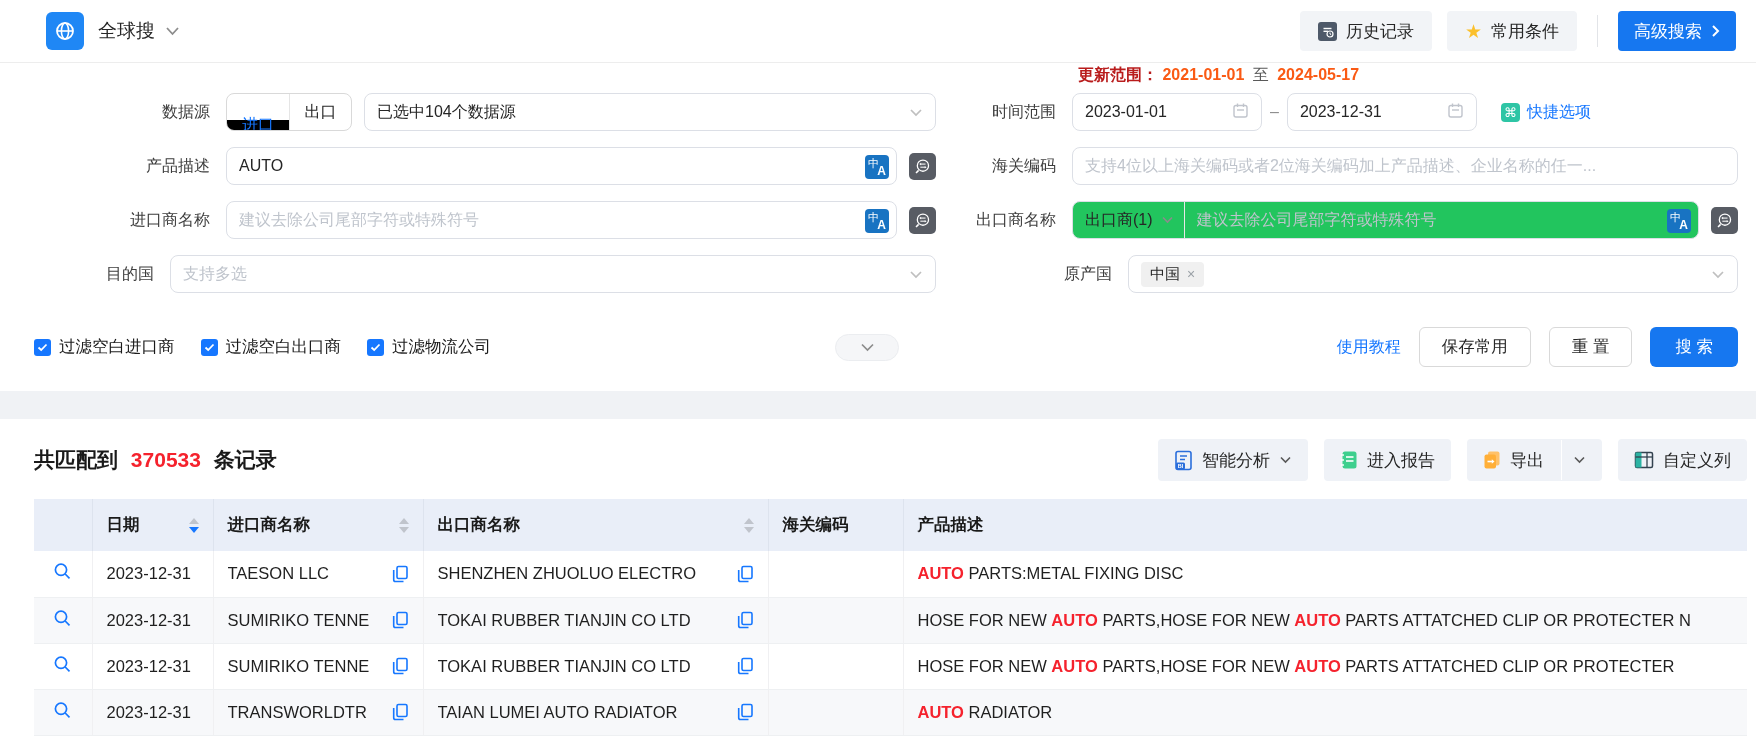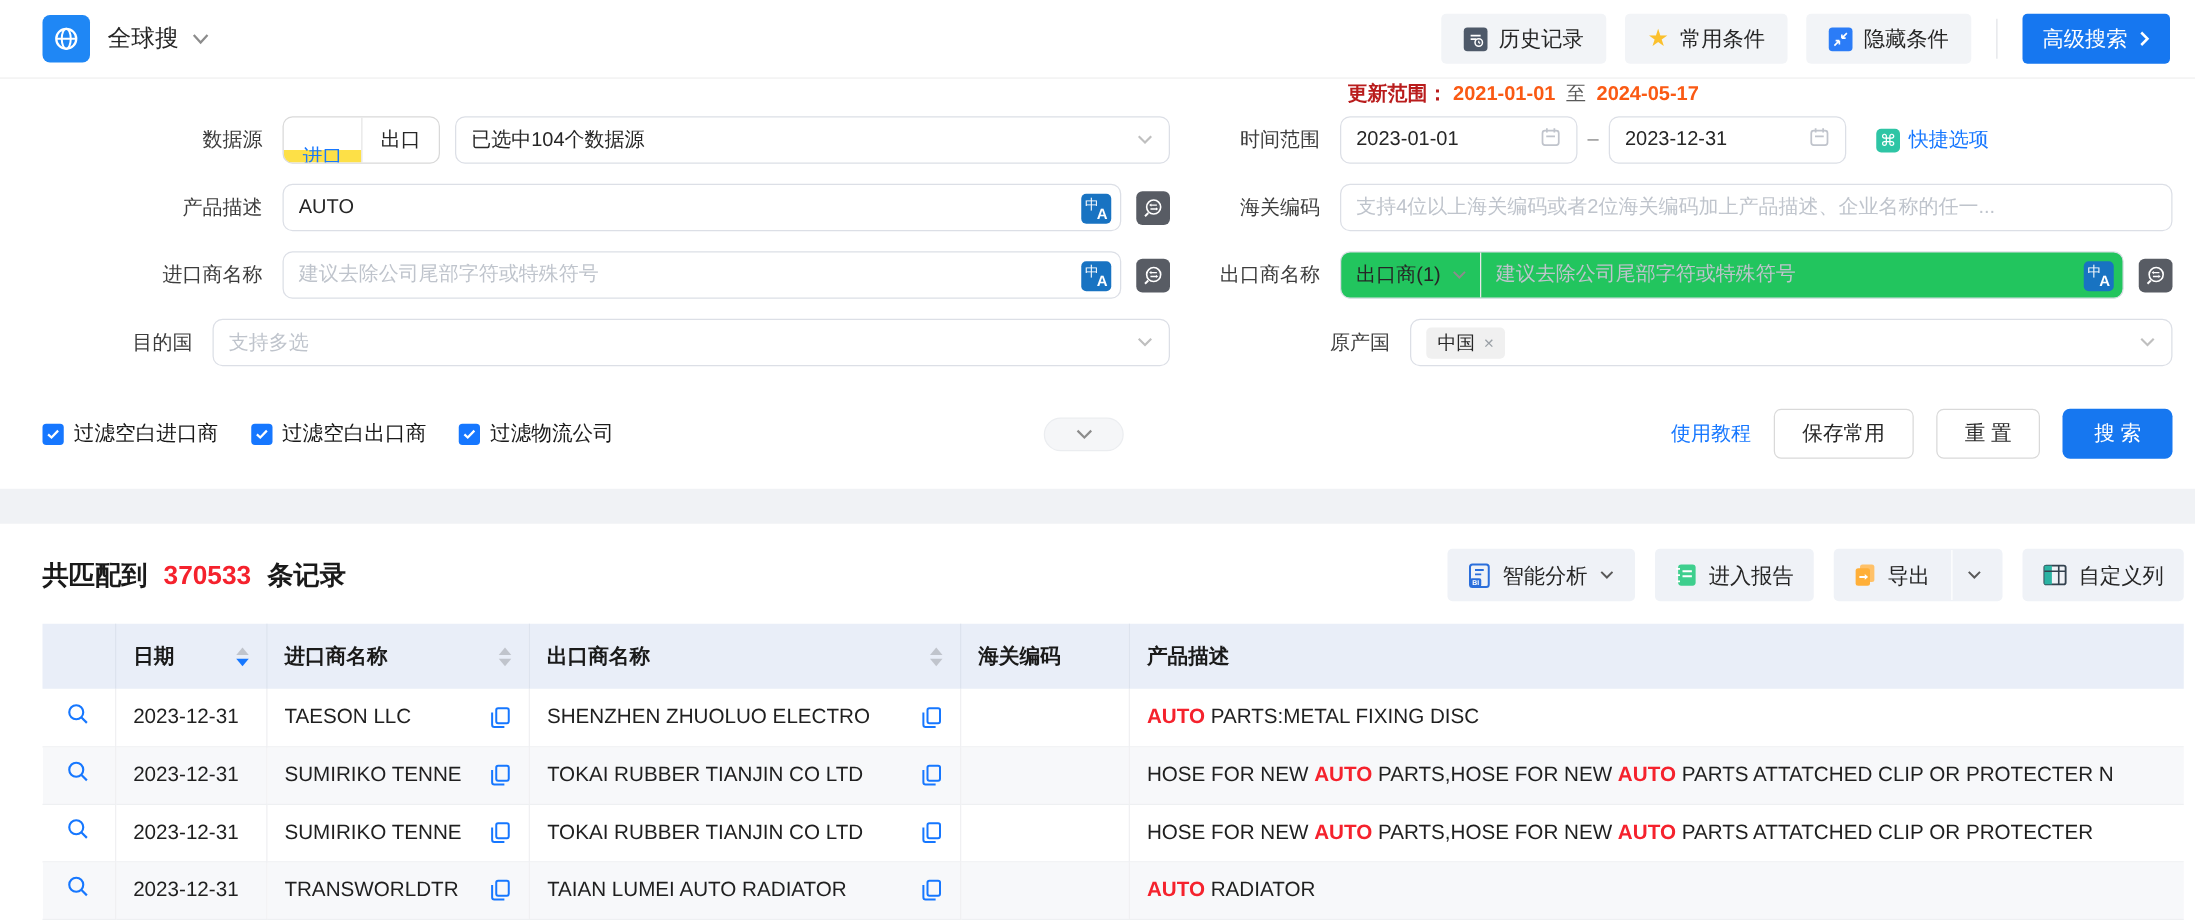--- a/index.html
+++ b/index.html
@@ -3,21 +3,21 @@
 <meta charset="utf-8">
 <style>
   * { box-sizing: border-box; margin: 0; padding: 0; }
   html,body { width:1756px; height:736px; overflow:hidden; }
   body {
     font-family: "Liberation Sans", sans-serif;
     background:#f0f2f5; color:#262626; font-size:16px;
   }
   
   .topbar { height:63px; background:#fff; display:flex; align-items:center;
-    padding:0 20px 0 34px; border-bottom:1px solid #ededed; }
+    padding:0 20px 0 46px; border-bottom:1px solid #ededed; }
   .logo-box { width:38px; height:38px; border-radius:6px; background:#1f87f5;
     display:flex; align-items:center; justify-content:center; flex:none; }
   .logo-text { font-size:19px; color:#262626; margin:0 10px 0 14px; }
   .topbar-right { margin-left:auto; display:flex; align-items:center; gap:15px; }
   .tb-btn { height:40px; padding:0 18px; background:#f2f4f7; border-radius:4px;
     display:flex; align-items:center; gap:9px; font-size:17px; color:#262626; cursor:pointer; }
   .v-divider { width:1px; height:32px; background:#e2e4e8; margin:0 5px; }
   .adv-btn { height:40px; padding:0 16px; background:#1677f0; color:#fff; border-radius:4px;
     display:flex; align-items:center; gap:9px; font-size:17px; cursor:pointer; }
   .sq-icon { border-radius:3px; display:inline-flex; align-items:center; justify-content:center; flex:none; }
@@ -32,21 +32,21 @@
 
   .form-grid { display:grid; grid-template-columns:902px 1fr; row-gap:16px; }
   .frow { display:flex; align-items:center; height:38px; }
   .flabel { width:176px; text-align:right; color:#3d3d3d; margin-right:16px; flex:none; font-size:16px; }
   .flabel-r { width:120px; text-align:right; color:#3d3d3d; margin-right:16px; flex:none; font-size:16px; }
 
   .seg { display:flex; border:1px solid #d9d9d9; border-radius:8px; overflow:hidden;
     height:38px; flex:none; background:#fff; }
   .seg-item { width:62px; display:flex; align-items:center; justify-content:center;
     font-size:16px; cursor:pointer; }
-  .seg-item.active { background:#fde047; color:#1677ff;margin-top:26px; }
+  .seg-item.active { background:#000000; color:#1677ff;margin-top:26px; }
   .seg-item + .seg-item { border-left:1px solid #e5e5e5; }
 
   .box { border:1px solid #dcdfe6; border-radius:8px; height:38px; background:#fff;
     display:flex; align-items:center; padding:0 12px; font-size:16px; position:relative; }
   .box .chev { margin-left:auto; }
   .grow { flex:1; }
   .ph { color:#bfc4cc; white-space:nowrap; overflow:hidden; }
   input.txt { border:none; outline:none; flex:1; font-size:16px; font-family:inherit;
     color:#262626; background:transparent; min-width:0; }
   input.txt::placeholder { color:#bfc4cc; }
@@ -149,29 +149,20 @@
             <line x1="2.5" y1="6.3" x2="7" y2="6.3" stroke="#fff" stroke-width="1.4"></line>
             <circle cx="9" cy="9" r="3" fill="#4e5969" stroke="#fff" stroke-width="1.2"></circle>
             <polyline points="9,7.6 9,9 10.2,9.7" fill="none" stroke="#fff" stroke-width="1"></polyline>
           </svg>
       </span>
       <span>历史记录</span>
     </div>
     <div class="tb-btn">
       <span class="star">★</span>
       <span>常用条件</span>
-    </div>
-    <div class="tb-btn">
-      <span class="sq-icon" style="width:19px;height:19px;background:#2b7cf7;">
-        <svg width="13" height="13" viewBox="0 0 13 13">
-            <path d="M11.5 1.5 L7.5 5.5 M7.5 5.5 v-3 M7.5 5.5 h3" fill="none" stroke="#fff" stroke-width="1.3"></path>
-            <path d="M1.5 11.5 L5.5 7.5 M5.5 7.5 v3 M5.5 7.5 h-3" fill="none" stroke="#fff" stroke-width="1.3"></path>
-          </svg>
-      </span>
-      <span>隐藏条件</span>
     </div>
     <div class="v-divider"></div>
     <div class="adv-btn">
       <span>高级搜索</span>
       <svg width="9" height="14" viewBox="0 0 9 14">
           <polyline points="2,2 7,7 2,12" fill="none" stroke="#fff" stroke-width="2"></polyline>
         </svg>
     </div>
   </div>
 </div>

